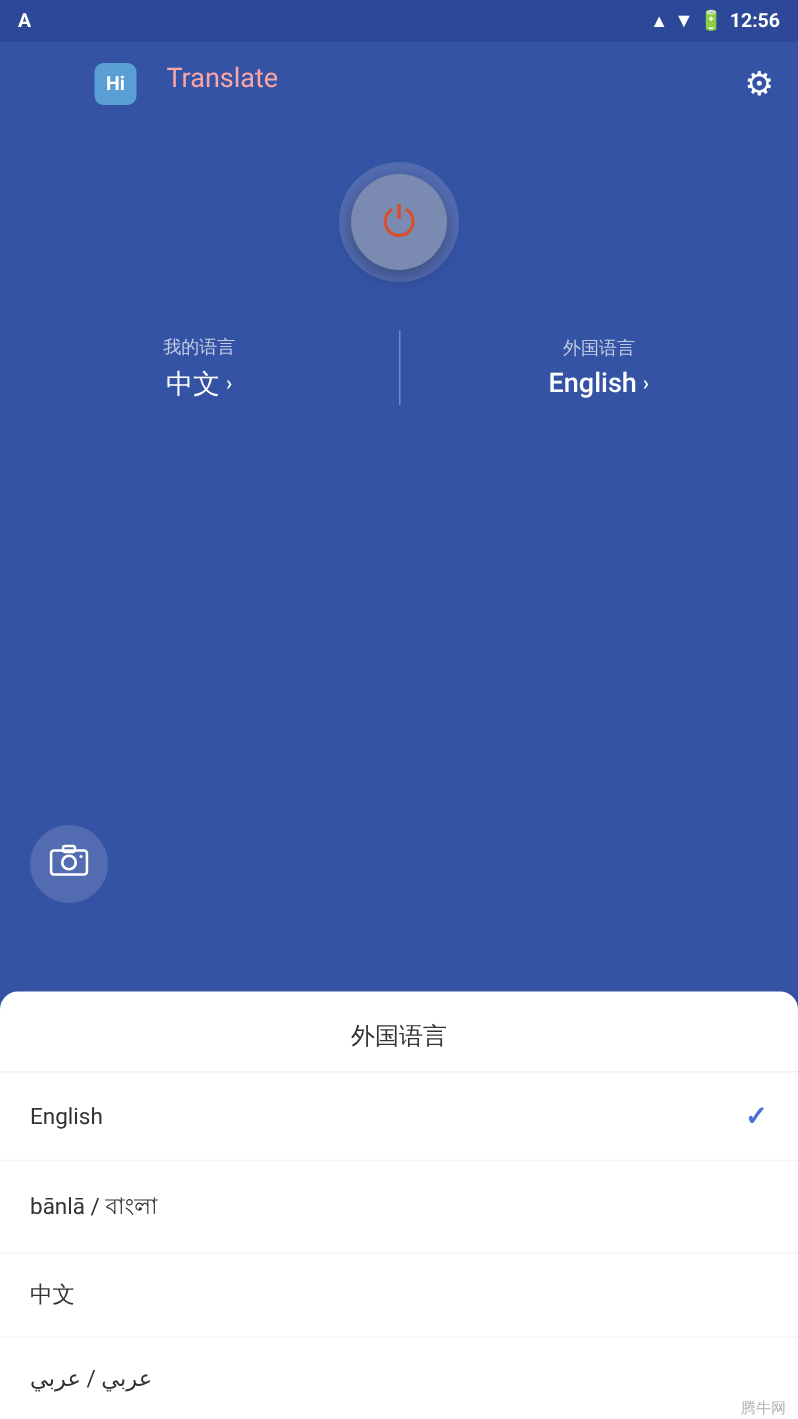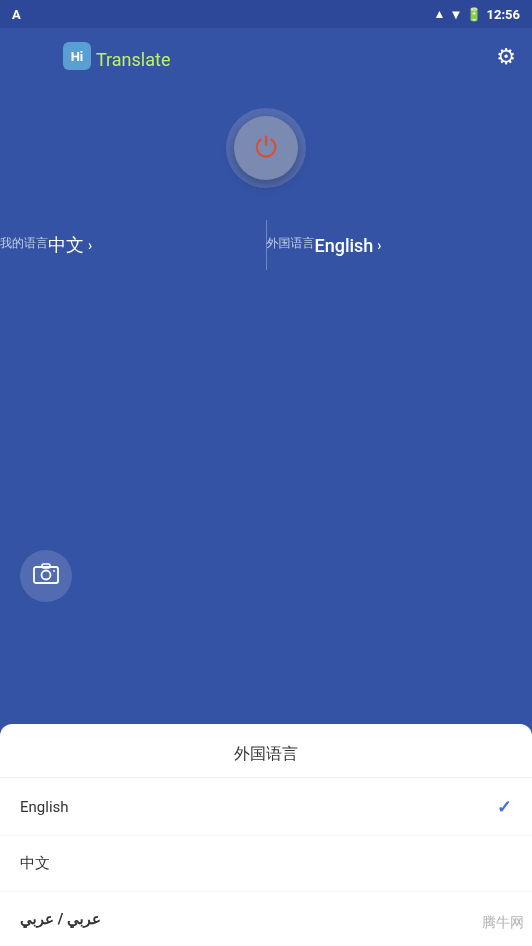--- a/index.html
+++ b/index.html
@@ -40,38 +40,38 @@
     .app-header {
       background: #3553a4;
       height: 56px;
       display: flex;
       align-items: center;
       justify-content: space-between;
       padding: 0 16px;
     }
     .app-title-area {
       display: flex;
-      align-items: flex-end;
-      gap: 5px;
+      align-items: flex-start;
+      gap: 20px;
       padding-left: 47px;
     }
     .hi-logo {
       width: 28px;
       height: 28px;
       background: #5a9fd4;
       border-radius: 6px;
       display: flex;
       align-items: center;
       justify-content: center;
       font-size: 13px;
       font-weight: bold;
       color: white;
     }
     .app-name {
-      color: #bef264;
+      color: #fca5a5;
       font-size: 18px;
       font-weight: 400;
     }
     .settings-icon {
       color: white;
       font-size: 22px;
       cursor: pointer;
     }
 
     
@@ -117,21 +117,21 @@
     .lang-selector {
       margin-top: 32px;
       width: 100%;
       display: flex;
       align-items: center;
       justify-content: center;
     }
     .lang-item {
       flex: 1;
       display: flex;
-      flex-direction: row;
+      flex-direction: column;
       align-items: center;
       cursor: pointer;
     }
     .lang-label-small {
       color: rgba(255,255,255,0.7);
       font-size: 12px;
       margin-bottom: 4px;
     }
     .lang-value {
       color: white;
@@ -198,34 +198,33 @@
       align-items: center;
       justify-content: space-between;
       padding: 18px 20px;
       border-bottom: 1px solid #f5f5f5;
       cursor: pointer;
       font-size: 15px;
       color: #333;
     }
     .lang-list-item:last-child {
       border-bottom: none;
-      font-weight: bold;
     }
     .check-icon {
       color: #4a6fdc;
       font-size: 18px;
       font-weight: bold;
     }
 
     
     .watermark {
       position: absolute;
-      bottom: 14px;
+      bottom: 0;
       right: 8px;
-      font-size: 14px;
+      font-size: 10px;
       color: rgba(100,100,100,0.5);
       z-index: 20;
     }
   </style>
 </head>
 <body>
 
 <div class="status-bar">
   <span class="status-left">A</span>
   <div class="status-right">
@@ -286,20 +285,23 @@
 </div>
 
 <div class="bottom-sheet">
   <div class="sheet-title">外国语言</div>
   <ul class="lang-list" id="lang-list">
   <li class="lang-list-item">
         <span>English</span>
         <span class="check-icon">✓</span>
       </li>
       <li class="lang-list-item">
+        <span>bānlā / বাংলা</span>
+      </li>
+      <li class="lang-list-item">
         <span>中文</span>
       </li>
       <li class="lang-list-item">
         <span>عربي / عربي</span>
       </li>
     </ul>
 </div>
 
 <div class="watermark">腾牛网</div>
 

